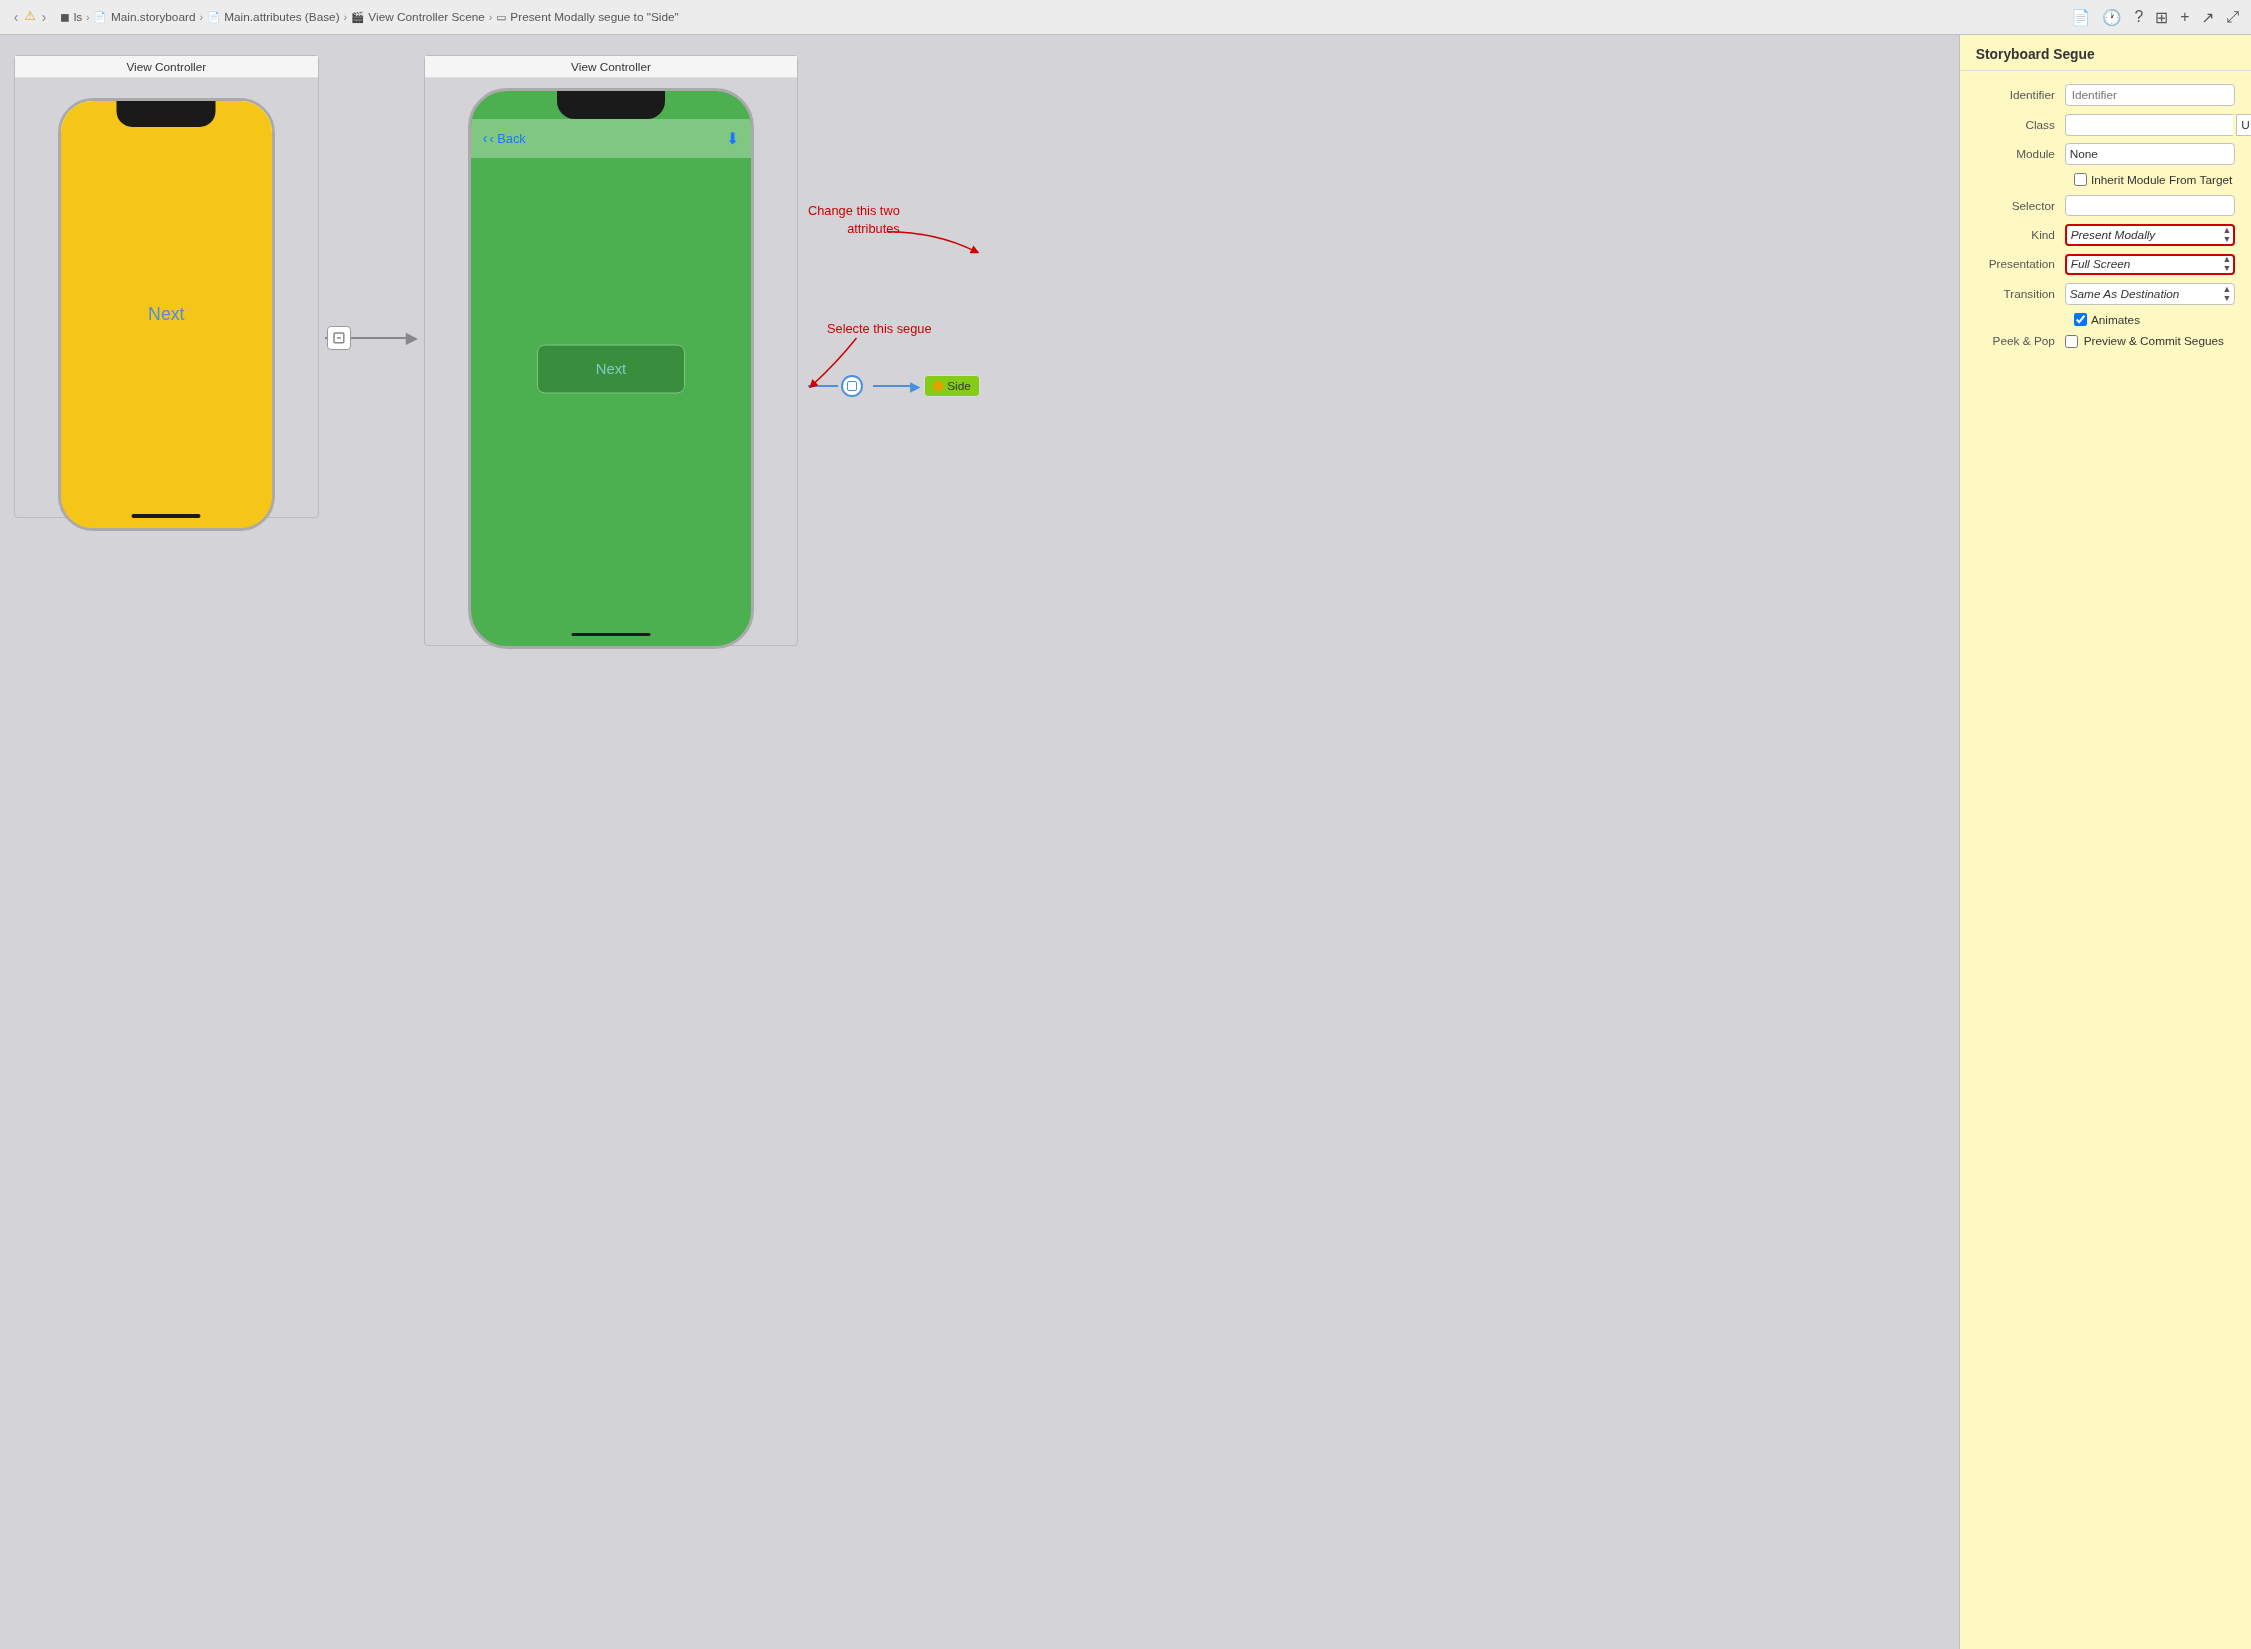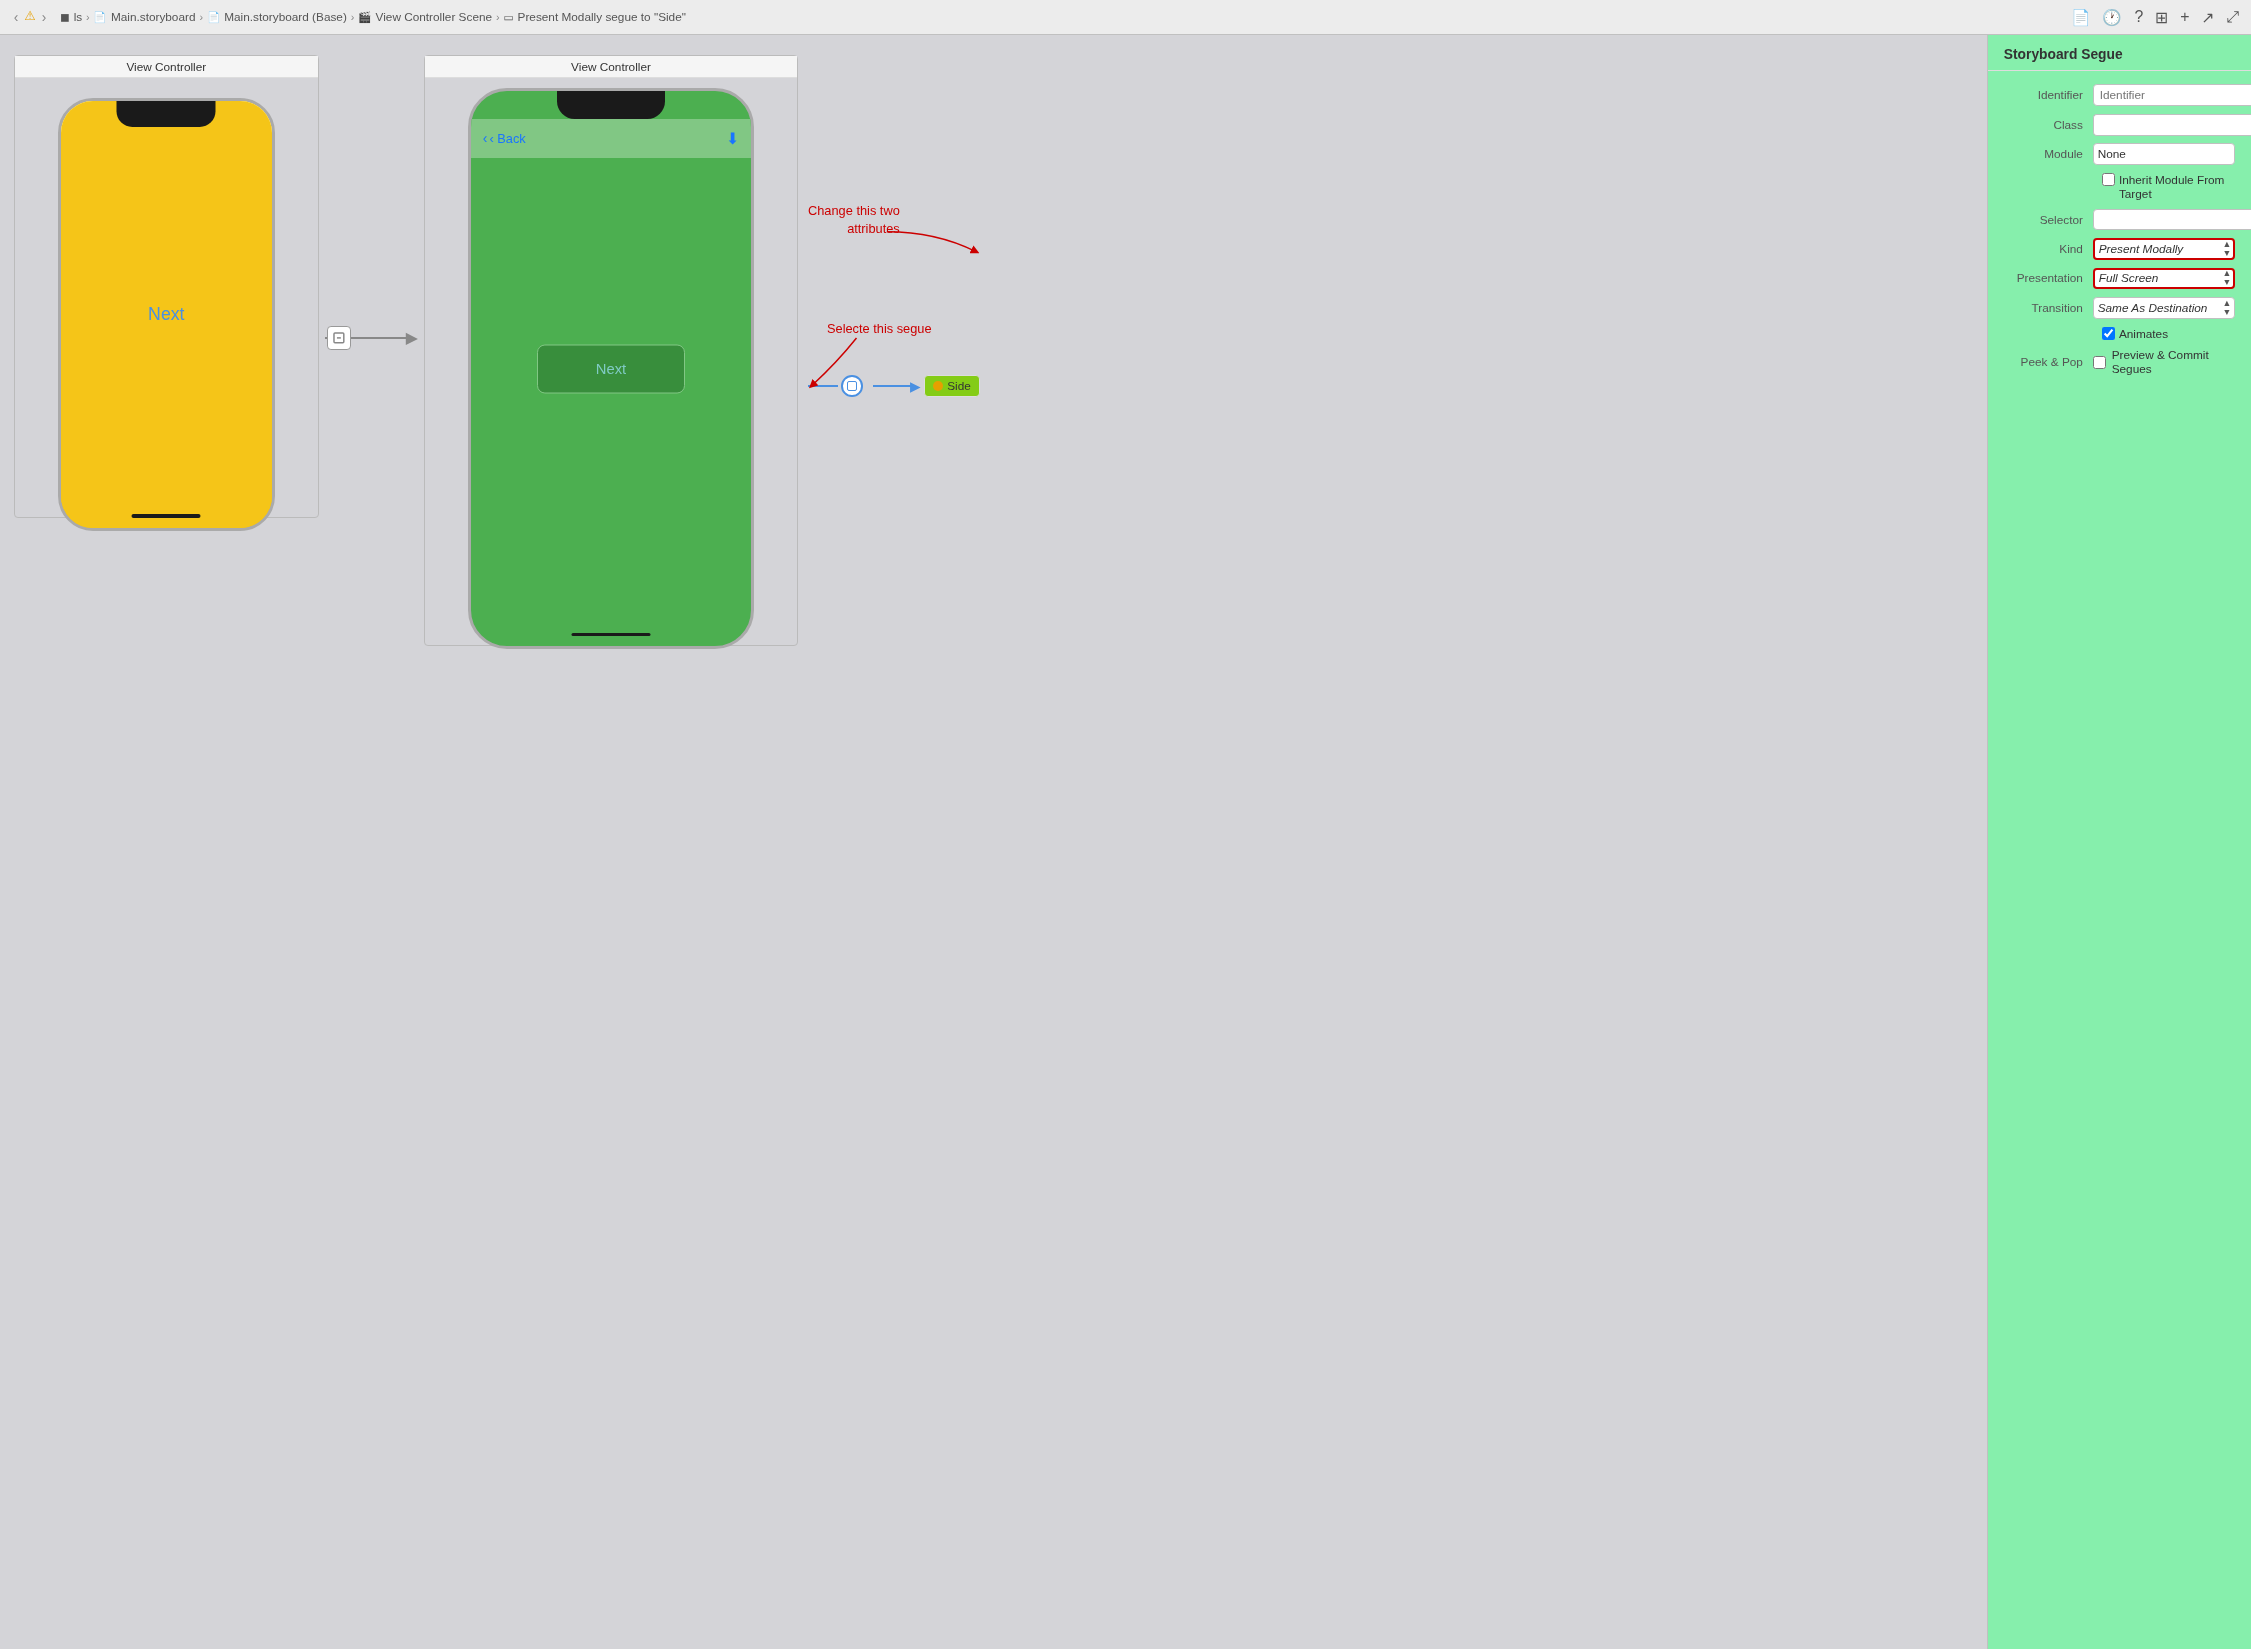--- a/index.html
+++ b/index.html
@@ -215,22 +215,22 @@
       font-size: 11.8px;
       color: #333;
       display: flex;
       align-items: center;
       gap: 3.9px;
     }
     .side-dot { width: 9.9px; height: 9.9px; background: #e6a000; border-radius: 50%; }
 
     
     .right-panel {
-      width: 264px;
-      background: #86efac;
+      width: 292px;
+      background: #fef9c3;
       border-left: 1px solid #c0c0c0;
       display: flex;
       flex-direction: column;
       flex-shrink: 0;
       overflow-y: auto;
     }
     .panel-header {
       padding: 11.8px 15.8px 7.9px;
       font-size: 13.8px;
       font-weight: 600;
@@ -358,21 +358,21 @@
     <button class="nav-btn">›</button>
   </div>
   <div class="breadcrumb-item">
     <span>◼</span>
     <span style="cursor:pointer;color:#555;font-size:11.8px;">ls</span>
     <span class="breadcrumb-sep">›</span>
     <span style="font-size:10.8px;">📄</span>
     <span style="cursor:pointer;color:#555;font-size:11.8px;">Main.storyboard</span>
     <span class="breadcrumb-sep">›</span>
     <span style="font-size:10.8px;">📄</span>
-    <span style="cursor:pointer;color:#555;font-size:11.8px;">Main.storyboard (Base)</span>
+    <span style="cursor:pointer;color:#555;font-size:11.8px;">Main.attributes (Base)</span>
     <span class="breadcrumb-sep">›</span>
     <span style="font-size:10.8px;">🎬</span>
     <span style="cursor:pointer;color:#555;font-size:11.8px;">View Controller Scene</span>
     <span class="breadcrumb-sep">›</span>
     <span style="font-size:10.8px;">▭</span>
     <span style="cursor:pointer;color:#555;font-size:11.8px;">Present Modally segue to "Side"</span>
   </div>
   <div class="top-right-icons">
     <button class="top-icon-btn">📄</button>
     <button class="top-icon-btn">🕐</button>

